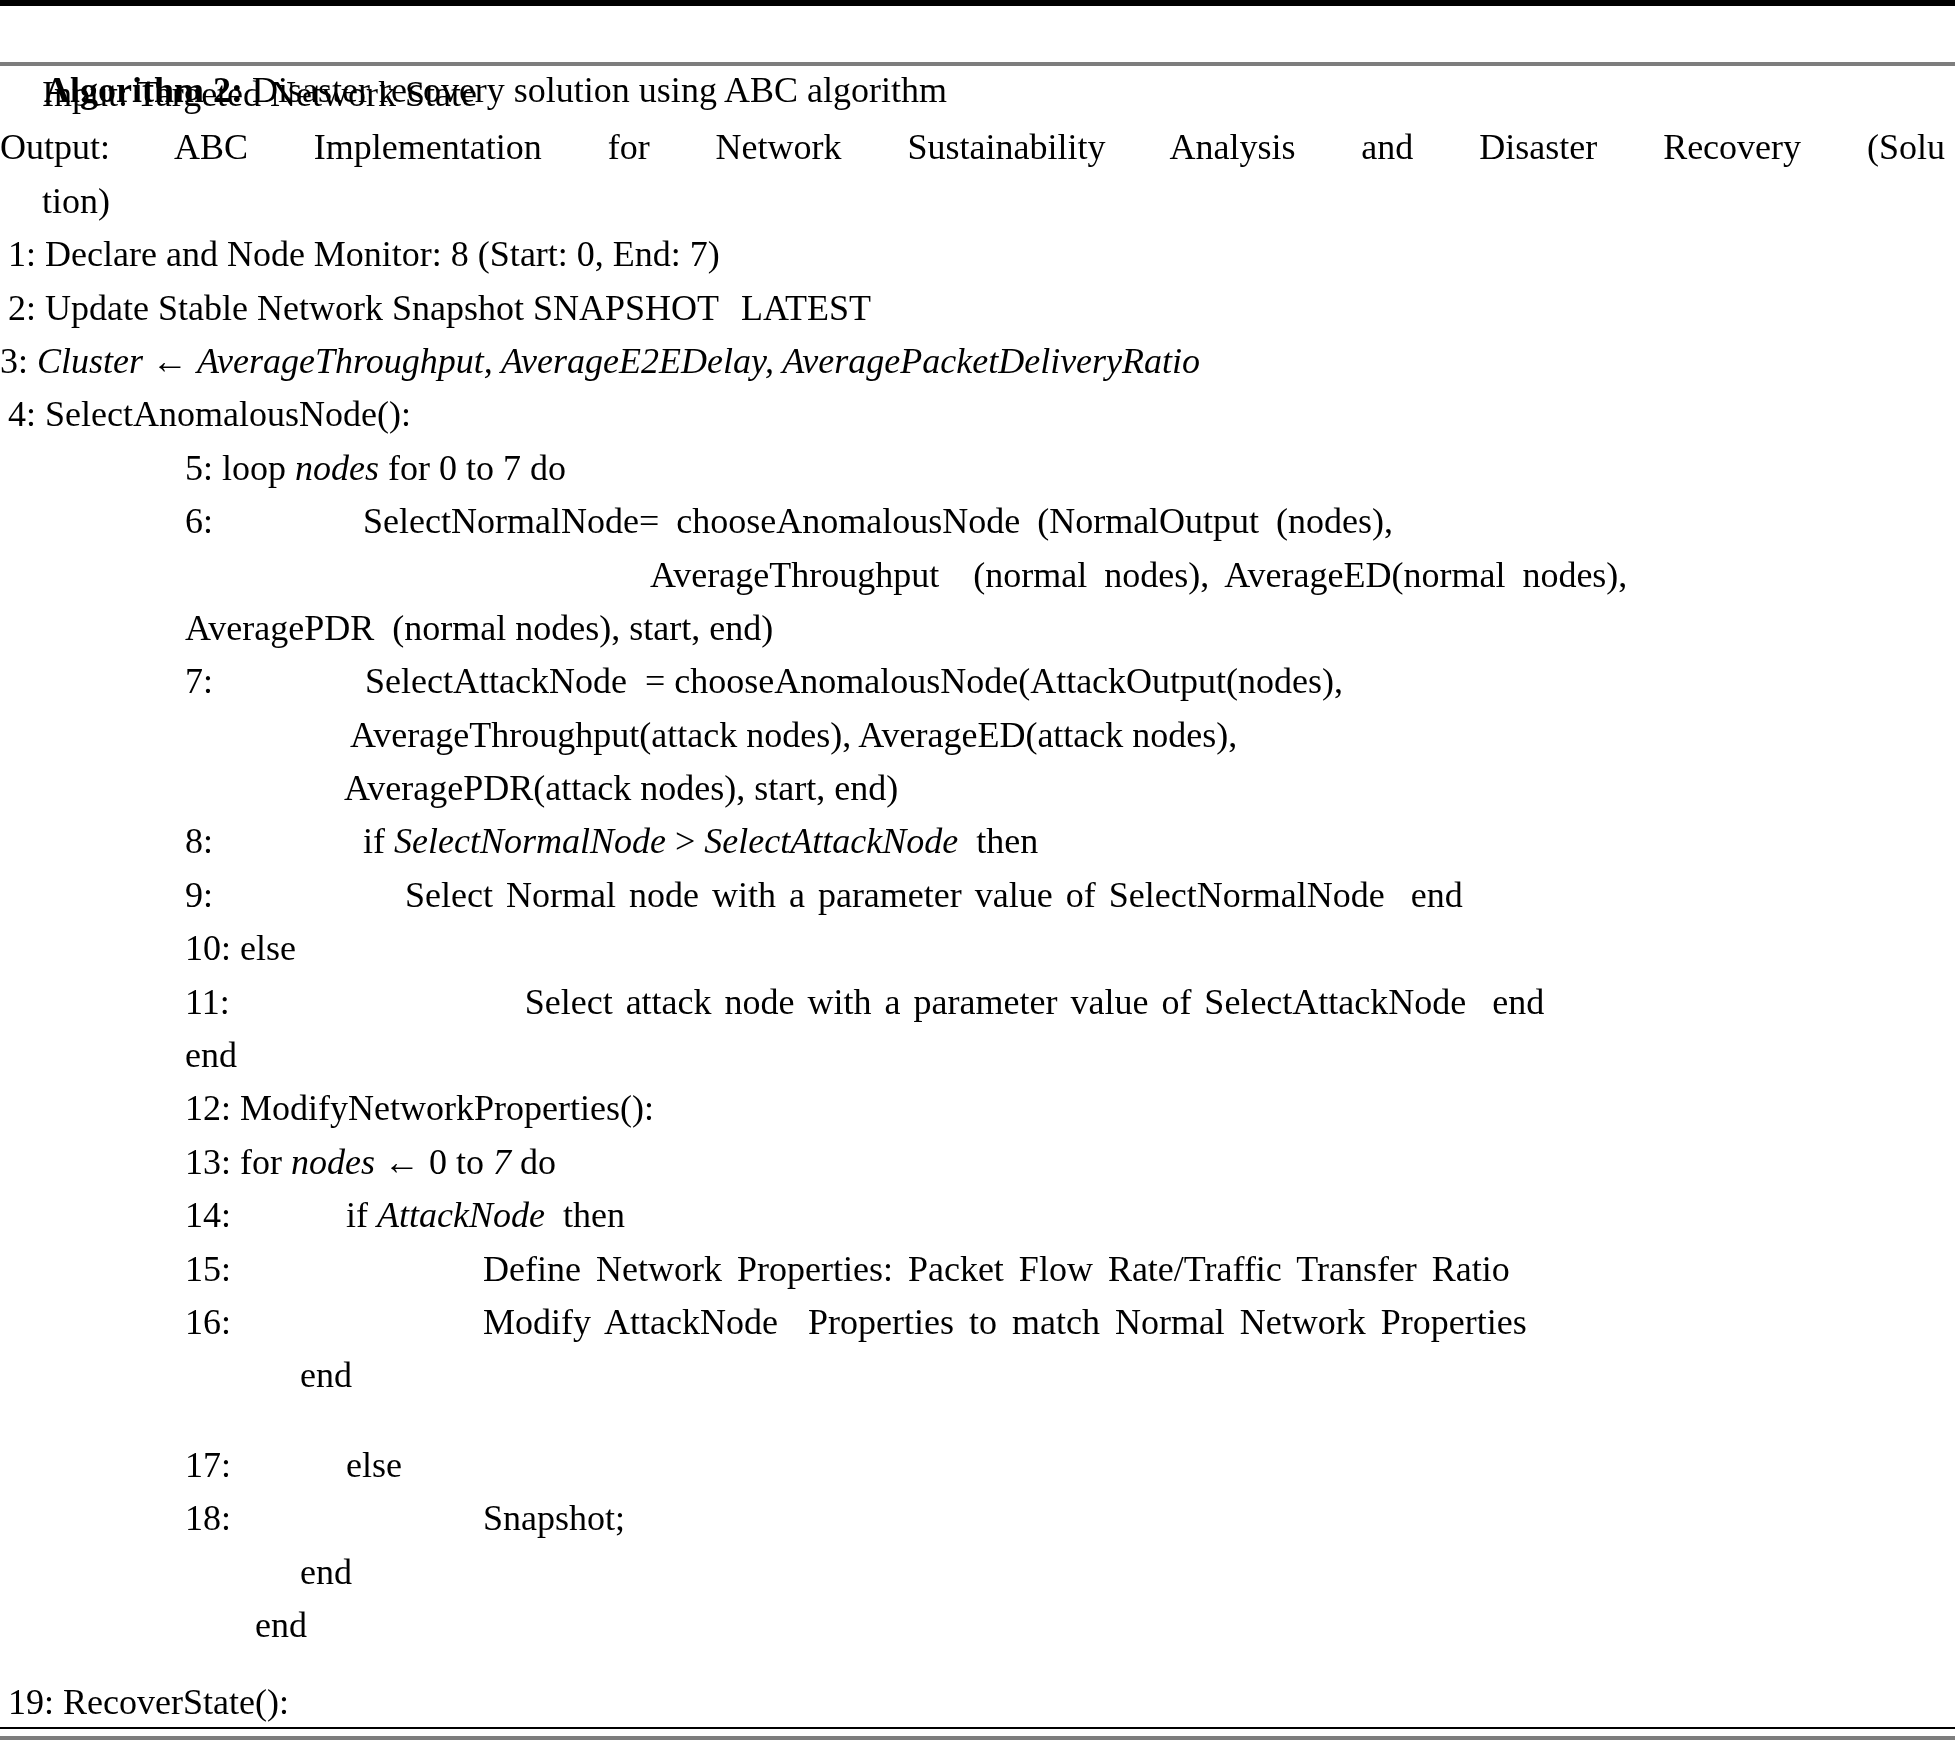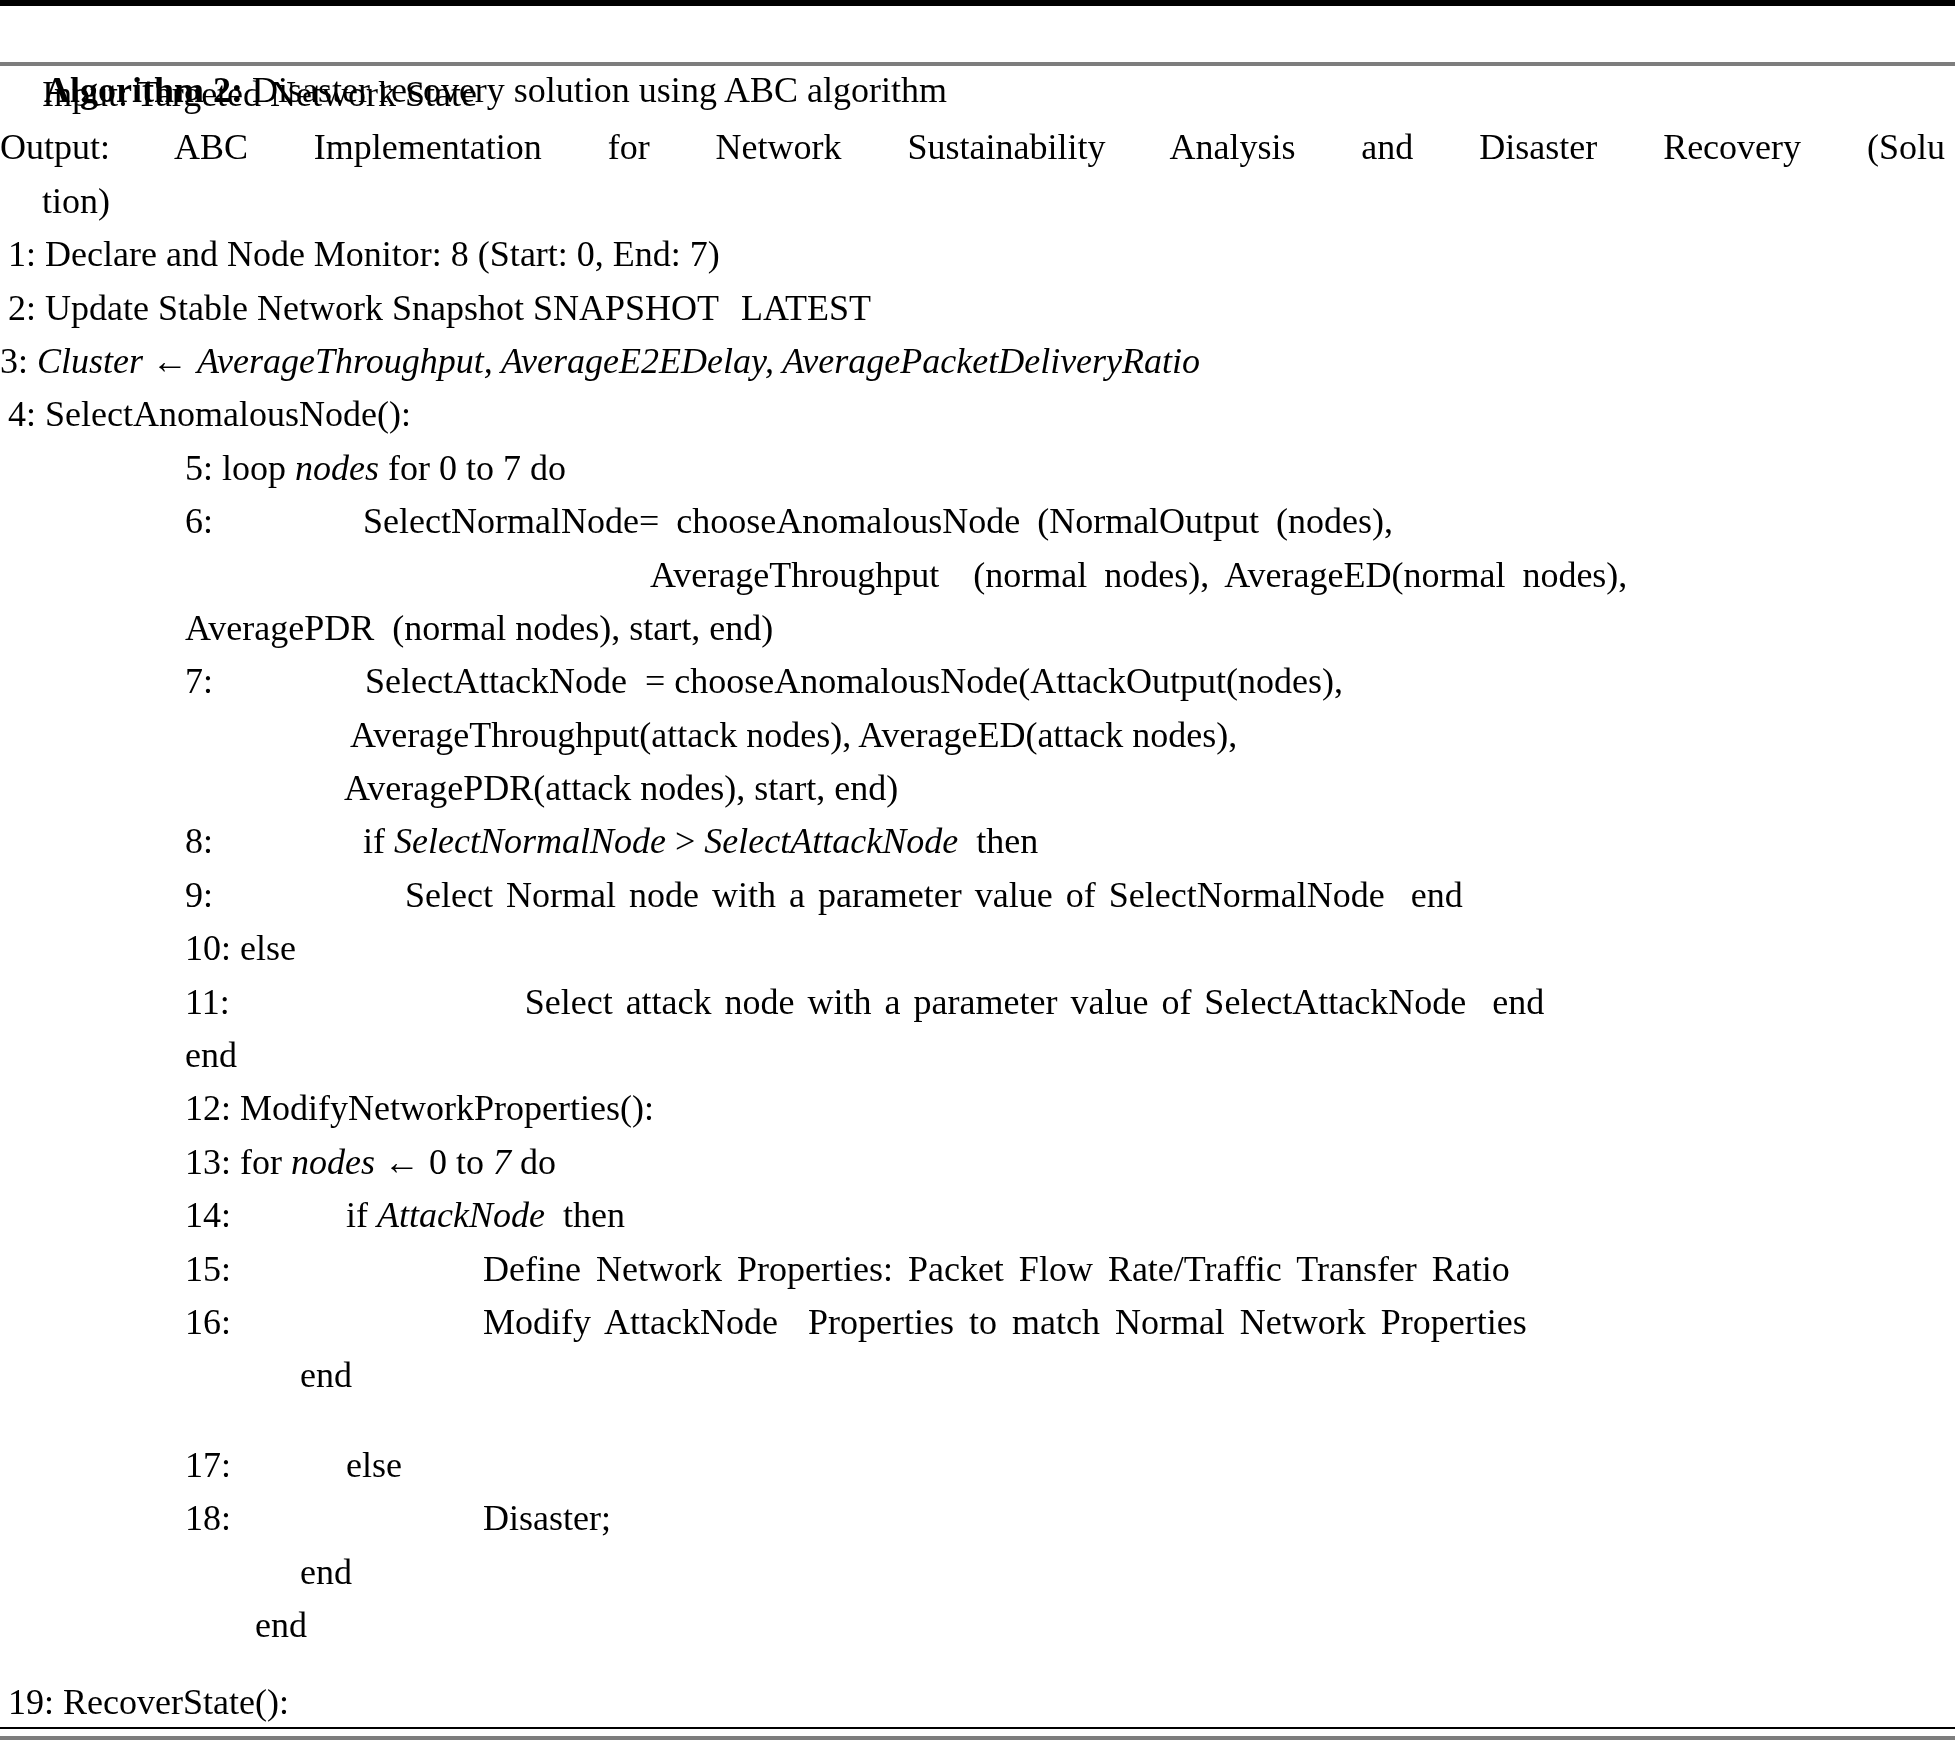--- a/index.html
+++ b/index.html
@@ -82,21 +82,21 @@
       <div class="algo-line" style="padding-left: 185px;"><span>10: else</span></div>
       <div class="algo-line" style="padding-left: 185px; word-spacing: 4px;"><span>11:</span><span class="sp" style="width: 295px;"></span><span>Select attack node with a parameter value of SelectAttackNode  end</span></div>
       <div class="algo-line" style="padding-left: 185px;"><span>end</span></div>
       <div class="algo-line" style="padding-left: 185px;"><span>12: ModifyNetworkProperties():</span></div>
       <div class="algo-line" style="padding-left: 185px;"><span>13: for </span><span class="i">nodes</span><span> ← 0 to </span><span class="i">7</span><span> do</span></div>
       <div class="algo-line" style="padding-left: 185px;"><span>14:</span><span class="sp" style="width: 115px;"></span><span>if </span><span class="i">AttackNode</span><span>  then</span></div>
       <div class="algo-line" style="padding-left: 185px; word-spacing: 6px;"><span>15:</span><span class="sp" style="width: 252px;"></span><span>Define Network Properties: Packet Flow Rate/Traffic Transfer Ratio</span></div>
       <div class="algo-line" style="padding-left: 185px; word-spacing: 6px;"><span>16:</span><span class="sp" style="width: 252px;"></span><span>Modify AttackNode  Properties to match Normal Network Properties</span></div>
       <div class="algo-line" style="padding-left: 300px;"><span>end</span></div>
       <div class="algo-line" style="padding-left: 185px; margin-top: 36px;"><span>17:</span><span class="sp" style="width: 115px;"></span><span>else</span></div>
-      <div class="algo-line" style="padding-left: 185px;"><span>18:</span><span class="sp" style="width: 252px;"></span><span>Disaster;</span></div>
+      <div class="algo-line" style="padding-left: 185px;"><span>18:</span><span class="sp" style="width: 252px;"></span><span>Snapshot;</span></div>
       <div class="algo-line" style="padding-left: 300px;"><span>end</span></div>
       <div class="algo-line" style="padding-left: 255px;"><span>end</span></div>
       <div class="algo-line" style="padding-left: 8px; margin-top: 24px;"><span>19: RecoverState():</span></div>
       <div class="algo-line" style="padding-left: 8px;"><span>20: Revert to SNAPSHOT LATEST</span></div>
     </div>
   <div class="bottom-rule-thin"></div>
   <div class="bottom-rule-thick"></div>
 </div>
 
 </body></html>

